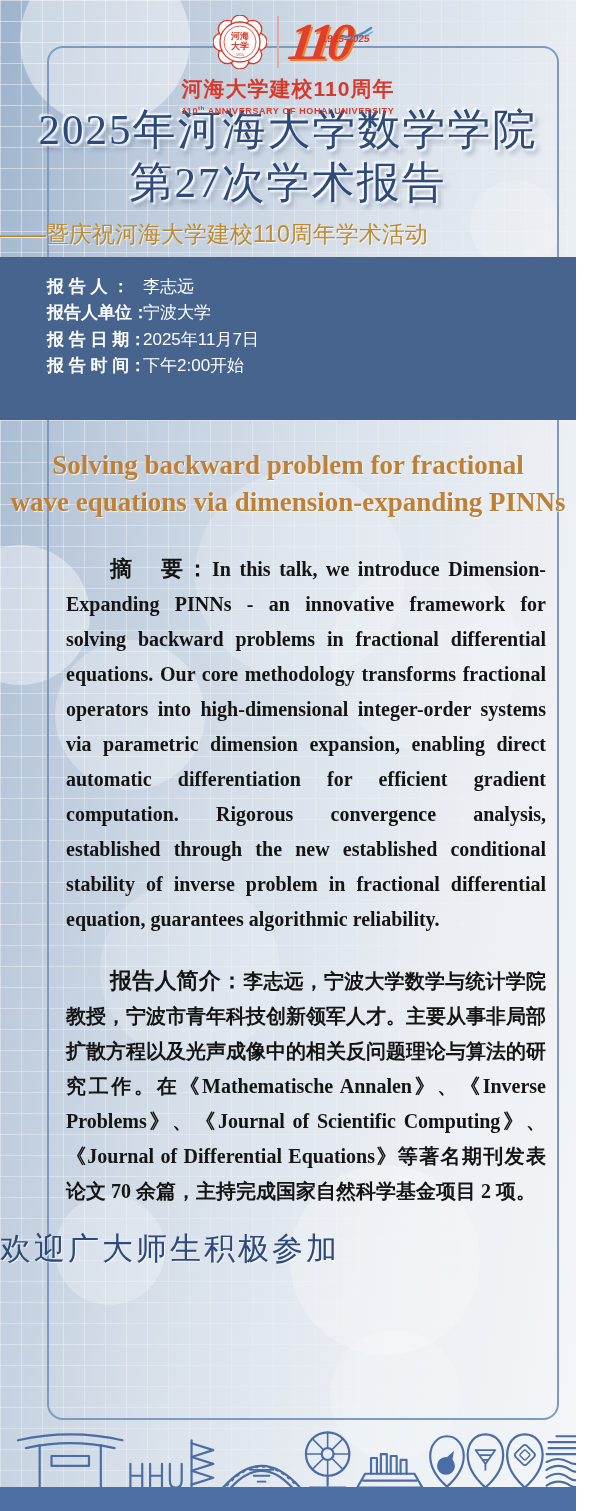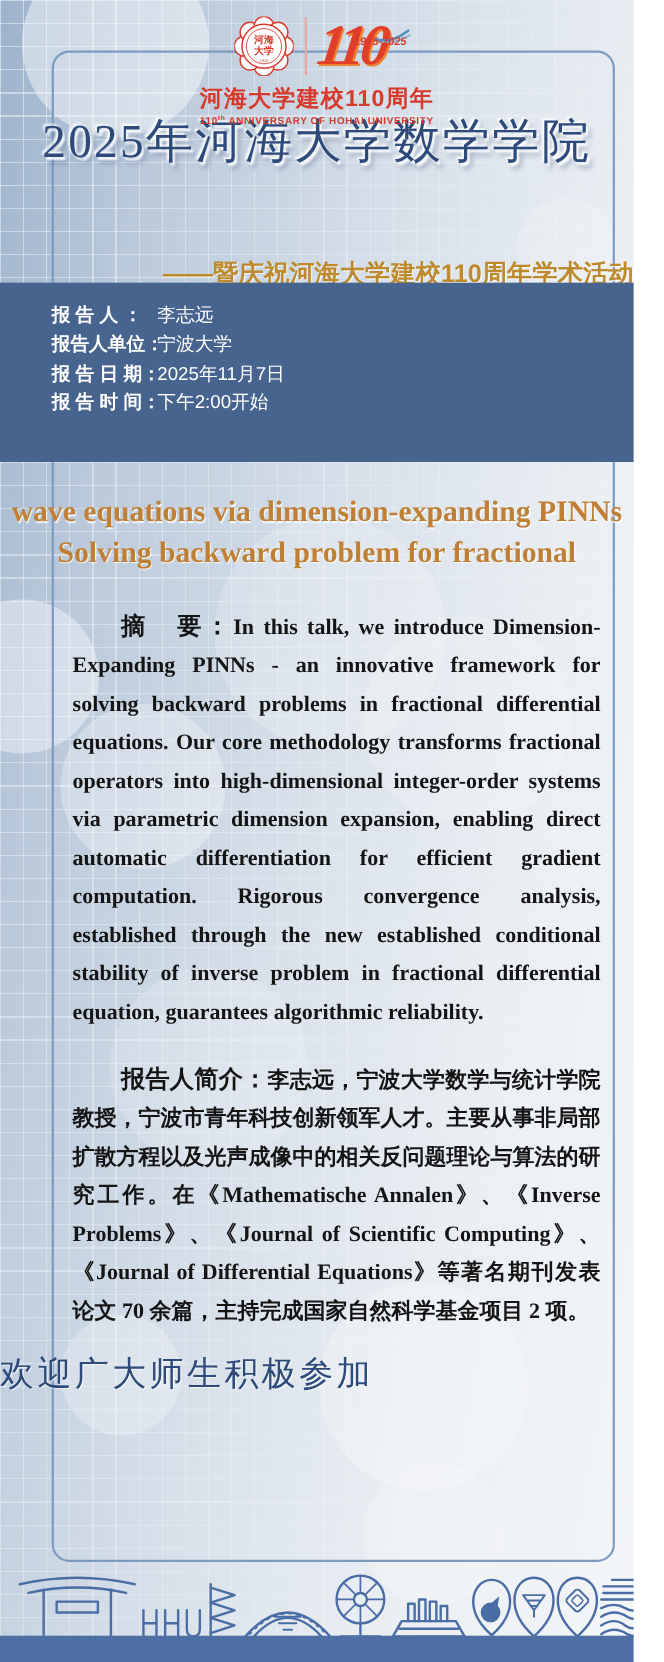--- a/index.html
+++ b/index.html
@@ -29,22 +29,22 @@
     font-style:normal;font-weight:bold;font-size:10px;letter-spacing:0;text-shadow:none;}
   .logo-swoosh{position:absolute;right:-10px;top:6px;}
   .logo-cn{margin-top:3px;color:#d7392b;font-size:21px;font-weight:bold;letter-spacing:1px;}
   .logo-en{color:#d7392b;font-size:9px;font-weight:bold;letter-spacing:.6px;margin-top:2px;}
   .logo-en sup{font-size:6px;}
   
   .title{position:absolute;top:103px;left:0;width:100%;text-align:center;color:#2d4a7a;
     font-family:"Liberation Serif","DejaVu Serif",serif;font-weight:normal;font-size:43px;line-height:53px;
     letter-spacing:2px;z-index:2;
     text-shadow:2px 2px 2px rgba(255,255,255,.95),-2px -2px 2px rgba(255,255,255,.95),4px 5px 5px rgba(70,90,130,.45);}
-  .subtitle{position:absolute;top:233px;left:0;width:100%;text-align:right;color:#bd8a2e;
-    font-size:23px;font-weight:bold;z-index:2;text-shadow:1px 1px 1px rgba(255,255,255,.8);}
+  .subtitle{position:absolute;top:219px;left:0;width:100%;text-align:left;color:#bd8a2e;
+    font-size:23px;font-weight:normal;z-index:2;text-shadow:1px 1px 1px rgba(255,255,255,.8);}
   
   .info{position:absolute;top:257px;left:0;width:604px;height:163px;background:#47648f;z-index:2;
     box-sizing:border-box;padding:16px 0 0 47px;color:#fff;}
   .info-row{display:flex;align-items:center;height:26.5px;font-size:17px;}
   .info-label{display:inline-block;width:96px;font-weight:bold;white-space:pre;}
   .info-value{white-space:pre;}
   
   .en-title{position:absolute;top:447px;left:0;width:100%;text-align:center;color:#bf8035;
     font-family:"Liberation Serif","DejaVu Serif",serif;font-weight:bold;font-size:27px;line-height:37px;
     z-index:2;text-shadow:1px 1px 1px rgba(255,255,255,.85);}
@@ -110,20 +110,21 @@
         </svg>
         <span class="logo-years">1915-2025</span>
       </div>
     </div>
     <div class="logo-cn">河海大学建校110周年</div>
     <div class="logo-en"><span>110</span><sup>th</sup> <span>ANNIVERSARY OF HOHAI UNIVERSITY</span></div>
   </div>
 
   <div class="title">
     <div>2025年河海大学数学学院</div>
+    <div>第27次学术报告</div>
   </div>
   <div class="subtitle">——暨庆祝河海大学建校110周年学术活动</div>
 
   <div class="info">
     <div class="info-row">
       <span class="info-label">报 告 人 ：</span>
       <span class="info-value">李志远</span>
     </div>
     <div class="info-row">
       <span class="info-label">报告人单位：</span>
@@ -133,22 +134,22 @@
       <span class="info-label">报 告 日 期：</span>
       <span class="info-value">2025年11月7日</span>
     </div>
     <div class="info-row">
       <span class="info-label">报 告 时 间：</span>
       <span class="info-value">下午2:00开始</span>
     </div>
   </div>
 
   <div class="en-title">
+    <div>Solving backward problem for fractional</div>
     <div>wave equations via dimension-expanding PINNs</div>
-    <div>Solving backward problem for fractional</div>
   </div>
 
   <p class="abstract"><span class="para-label">摘　要：</span><span>In this talk, we introduce Dimension-Expanding PINNs - an innovative framework for solving backward problems in fractional differential equations. Our core methodology transforms fractional operators into high-dimensional integer-order systems via parametric dimension expansion, enabling direct automatic differentiation for efficient gradient computation. Rigorous convergence analysis, established through the new established conditional stability of inverse problem in fractional differential equation, guarantees algorithmic reliability.</span></p>
 
   <p class="bio"><span class="para-label">报告人简介：</span><span>李志远，宁波大学数学与统计学院教授，宁波市青年科技创新领军人才。主要从事非局部扩散方程以及光声成像中的相关反问题理论与算法的研究工作。在《Mathematische Annalen》、《Inverse Problems》、《Journal of Scientific Computing》、《Journal of Differential Equations》等著名期刊发表论文 70 余篇，主持完成国家自然科学基金项目 2 项。</span></p>
 
   <div class="welcome">欢迎广大师生积极参加</div>
 
   <svg class="skyline" viewBox="0 0 580 66">
     <g stroke="#4a6da5" stroke-width="2.2" fill="none" stroke-linecap="round" stroke-linejoin="round">

